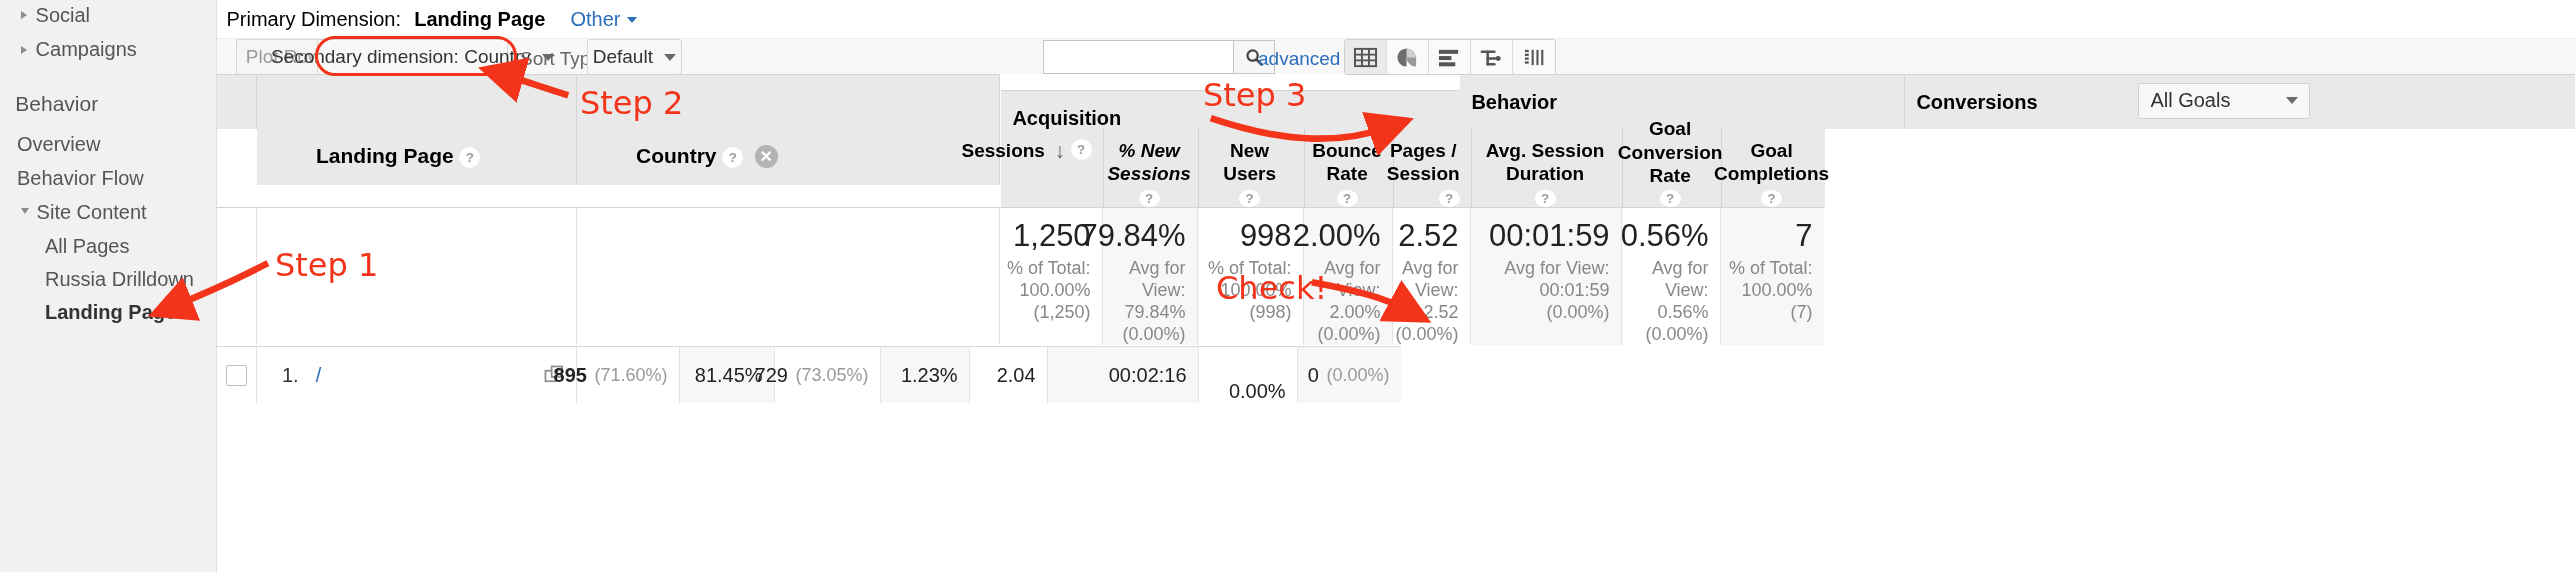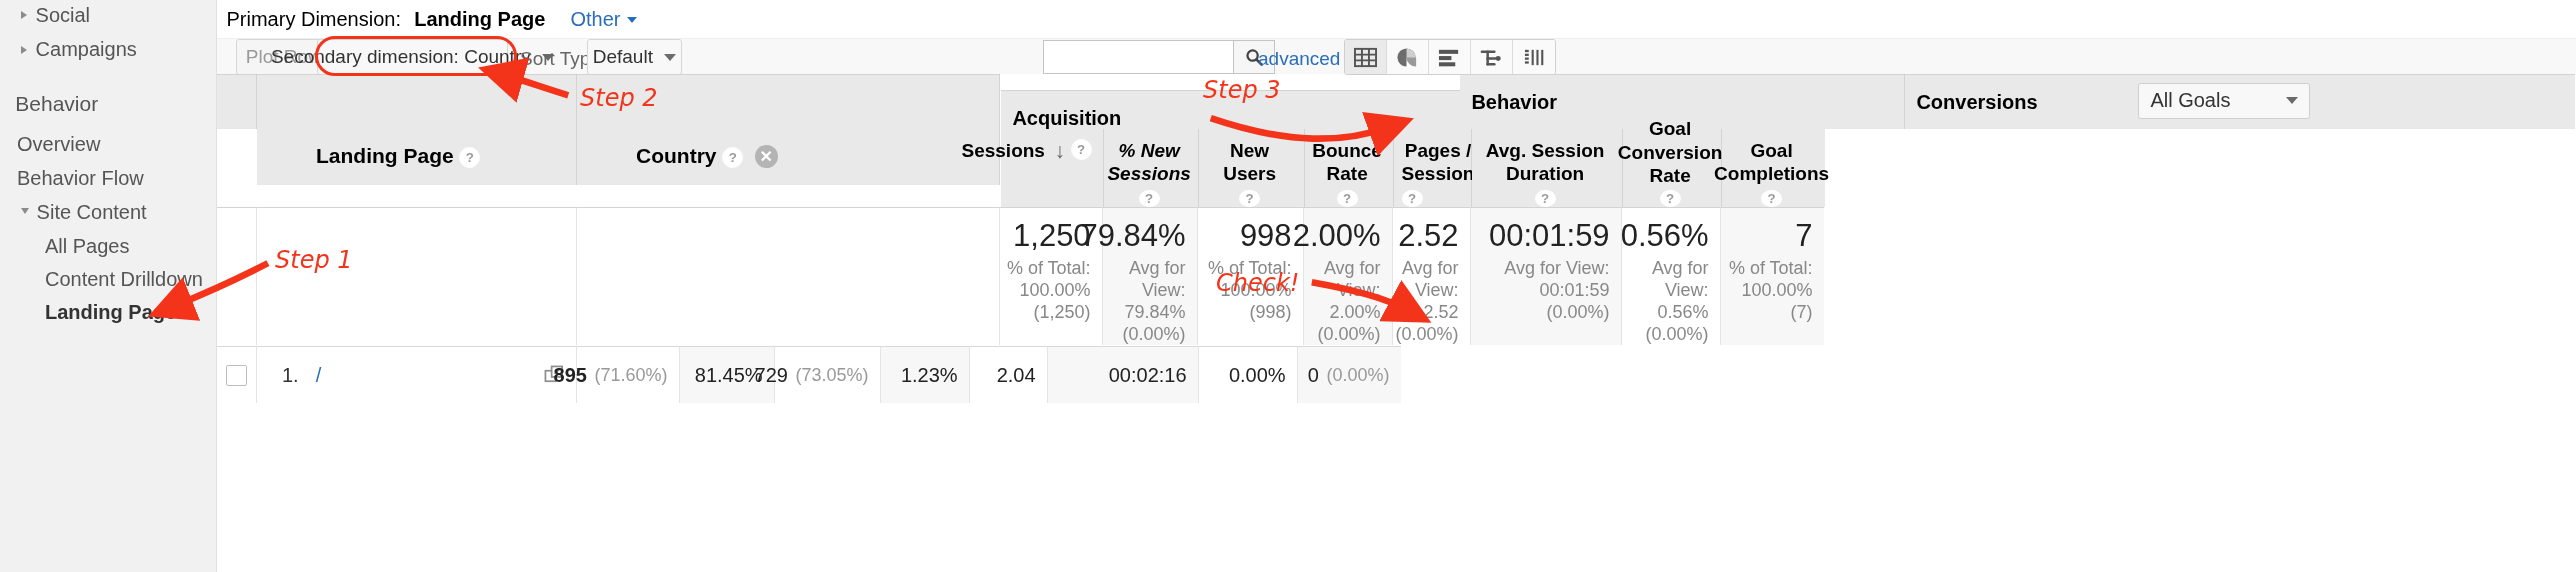--- a/index.html
+++ b/index.html
@@ -144,22 +144,22 @@
     width: 21px; height: 21px; border: 1px solid #bdbdbd; background: #fff; border-radius: 1.9px;
   }
   .goal-sel {
     position: absolute; display: flex; align-items: center; justify-content: space-between;
     background: #f8f8f8; border: 1px solid #cfcfcf; border-radius: 2.9px;
     font-size: 20px; color: #333; padding: 0 11.4px; height: 36px;
   }
 
   
   .anno-text {
-    position: absolute; color: #f4341a; font-size: 24px;
-    font-family: "DejaVu Sans", sans-serif; font-weight: 400; white-space: nowrap; font-style: italic;
+    position: absolute; color: #f4341a; font-size: 32px;
+    font-family: "DejaVu Sans", sans-serif; font-weight: 400; white-space: nowrap;
   }
   #anno-svg { position: absolute; left: 0; top: 0; width: 2576px; height: 572px; pointer-events: none; }
   #hl-secondary {
     position: absolute; border: 3.8px solid #f4341a; border-radius: 25px;
   }
 </style>
 </head>
 <body>
 
 <div id="root">
@@ -183,21 +183,21 @@
       <span class="nav-lbl">Behavior Flow</span>
     </div>
     <div class="nav-row" style="top:201px; padding-left:21px;">
       <span class="caret down"></span>
       <span class="nav-lbl">Site Content</span>
     </div>
     <div class="nav-row" style="top:235px; padding-left:45px;">
       <span class="nav-lbl">All Pages</span>
     </div>
     <div class="nav-row" style="top:268px; padding-left:45px;">
-      <span class="nav-lbl">Content Drilldown</span>
+      <span class="nav-lbl">Russia Drilldown</span>
     </div>
     <div class="nav-row" style="top:301px; padding-left:45px;">
       <span class="nav-lbl active">Landing Pages</span>
     </div>
   </div>
 
   <div id="main">
 
     <div id="primary-dim-bar">
       <span class="pd-label">Primary Dimension:</span>
@@ -328,21 +328,21 @@
         </div>
         <div class="sub-cell" style="width:106px; flex-direction:column; align-items:center;">
           <span class="lbl" style="white-space:pre-line; text-align:center;">New Users</span>
           <span class="help" style="margin:3.8px 0 0 0;">?</span>
         </div>
         <div class="sub-cell" style="width:89px; flex-direction:column; align-items:center;">
           <span class="lbl" style="white-space:pre-line; text-align:center;">Bounce
 Rate</span>
           <span class="help" style="margin:3.8px 0 0 0;">?</span>
         </div>
-        <div class="sub-cell" style="width:78px; flex-direction:column; align-items:flex-start;">
+        <div class="sub-cell" style="width:78px; flex-direction:column; align-items:flex-end;">
           <span class="lbl" style="white-space:pre-line; text-align:center;">Pages /
 Session</span>
           <span class="help" style="margin:3.8px 0 0 0;">?</span>
         </div>
         <div class="sub-cell" style="width:151px; flex-direction:column; align-items:center;">
           <span class="lbl" style="white-space:pre-line; text-align:center;">Avg. Session
 Duration</span>
           <span class="help" style="margin:3.8px 0 0 0;">?</span>
         </div>
         <div class="sub-cell" style="width:99px; flex-direction:column; align-items:center;">
@@ -444,21 +444,21 @@
         </div>
         <div class="data-cell alt" style="width:89px;">
           <span>1.23%</span>
         </div>
         <div class="data-cell" style="width:78px;">
           <span>2.04</span>
         </div>
         <div class="data-cell alt" style="width:151px;">
           <span>00:02:16</span>
         </div>
-        <div class="data-cell" style="width:99px;">
+        <div class="data-cell" style="width:99px;align-items:flex-end;">
           <span>0.00%</span>
         </div>
         <div class="data-cell alt" style="width:103px; border-right:none;">
           <span>0</span>
           <span class="pct">(0.00%)</span>
         </div>
       </div>
 
     </div>
   </div>

